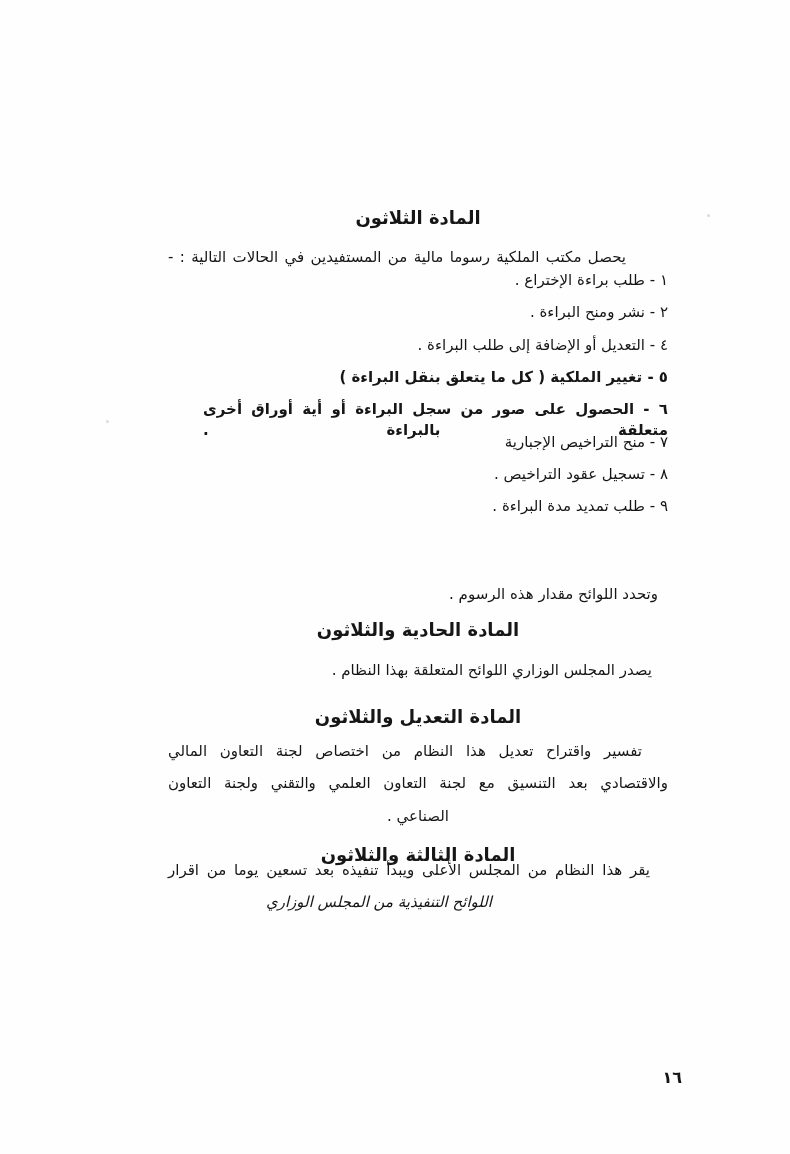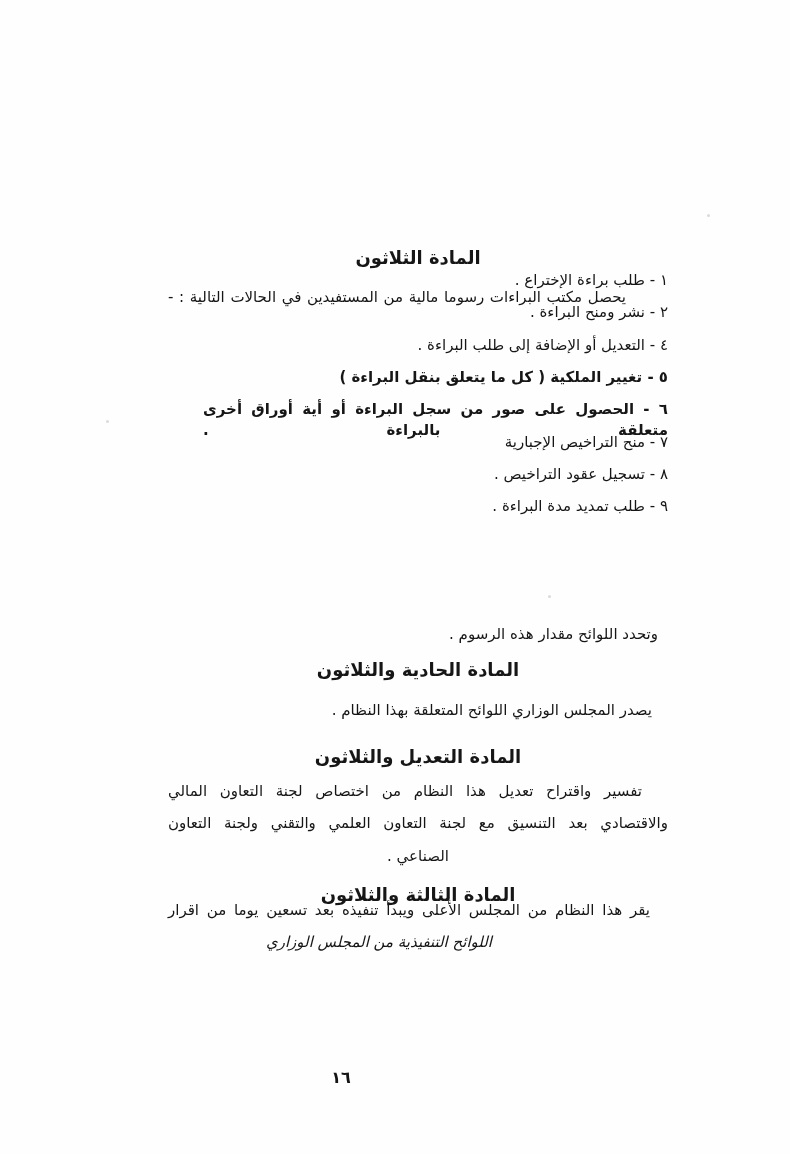--- a/index.html
+++ b/index.html
@@ -15,21 +15,20 @@
   }
   .blk {
     position: absolute;
     left: 168px;
     width: 500px;
     direction: rtl;
     unicode-bidi: embed;
     font-size: 15px;
     line-height: 1.35;
     color: #161616;
-    margin-top: 40px;
   }
   .title {
     font-weight: bold;
     font-size: 18px;
     text-align: center;
     letter-spacing: 0.2px;
   }
   .right { text-align: right; }
   .just {
     text-align: justify;
@@ -49,42 +48,42 @@
   ol.fee-list li.stretch {
     white-space: normal;
     text-align: justify;
     text-align-last: justify;
   }
   .para-line { display: block; text-align: center; }
   .pageno {
     position: absolute;
     left: 0;
     width: 682px;
-    text-align: center;
+    text-align: right;
     font-weight: bold;
     font-size: 16px;
     direction: rtl;
   }
   
   .speck {
     position: absolute;
     background: #b9b9b9;
     border-radius: 50%;
     width: 3px; height: 3px;
     opacity: 0.5;
   }
 </style>
 </head>
 <body>
 
 <div class="page">
 
   <div class="blk title" style="top:206px;">المادة الثلاثون</div>
 
-  <div class="blk just" style="top:247px; padding-right:42px; width:458px;">يحصل مكتب البراءات رسوما مالية من المستفيدين في الحالات التالية : -</div>
+  <div class="blk just" style="top:247px; padding-right:42px; width:458px;">يحصل مكتب الملكية رسوما مالية من المستفيدين في الحالات التالية : -</div>
 
   <ol class="fee-list blk" style="top:270px;">
     <li>١ - طلب براءة الإختراع .</li>
     <li>٢ - نشر ومنح البراءة .</li>
     <li>٤ - التعديل أو الإضافة إلى طلب البراءة .</li>
     <li class="bold">٥ - تغيير الملكية ( كل ما يتعلق بنقل البراءة )</li>
     <li class="bold stretch">٦ - الحصول على صور من سجل البراءة أو أية أوراق أخرى متعلقة بالبراءة .</li>
     <li>٧ - منح التراخيص الإجبارية</li>
     <li>٨ - تسجيل عقود التراخيص .</li>
     <li>٩ - طلب تمديد مدة البراءة .</li>

